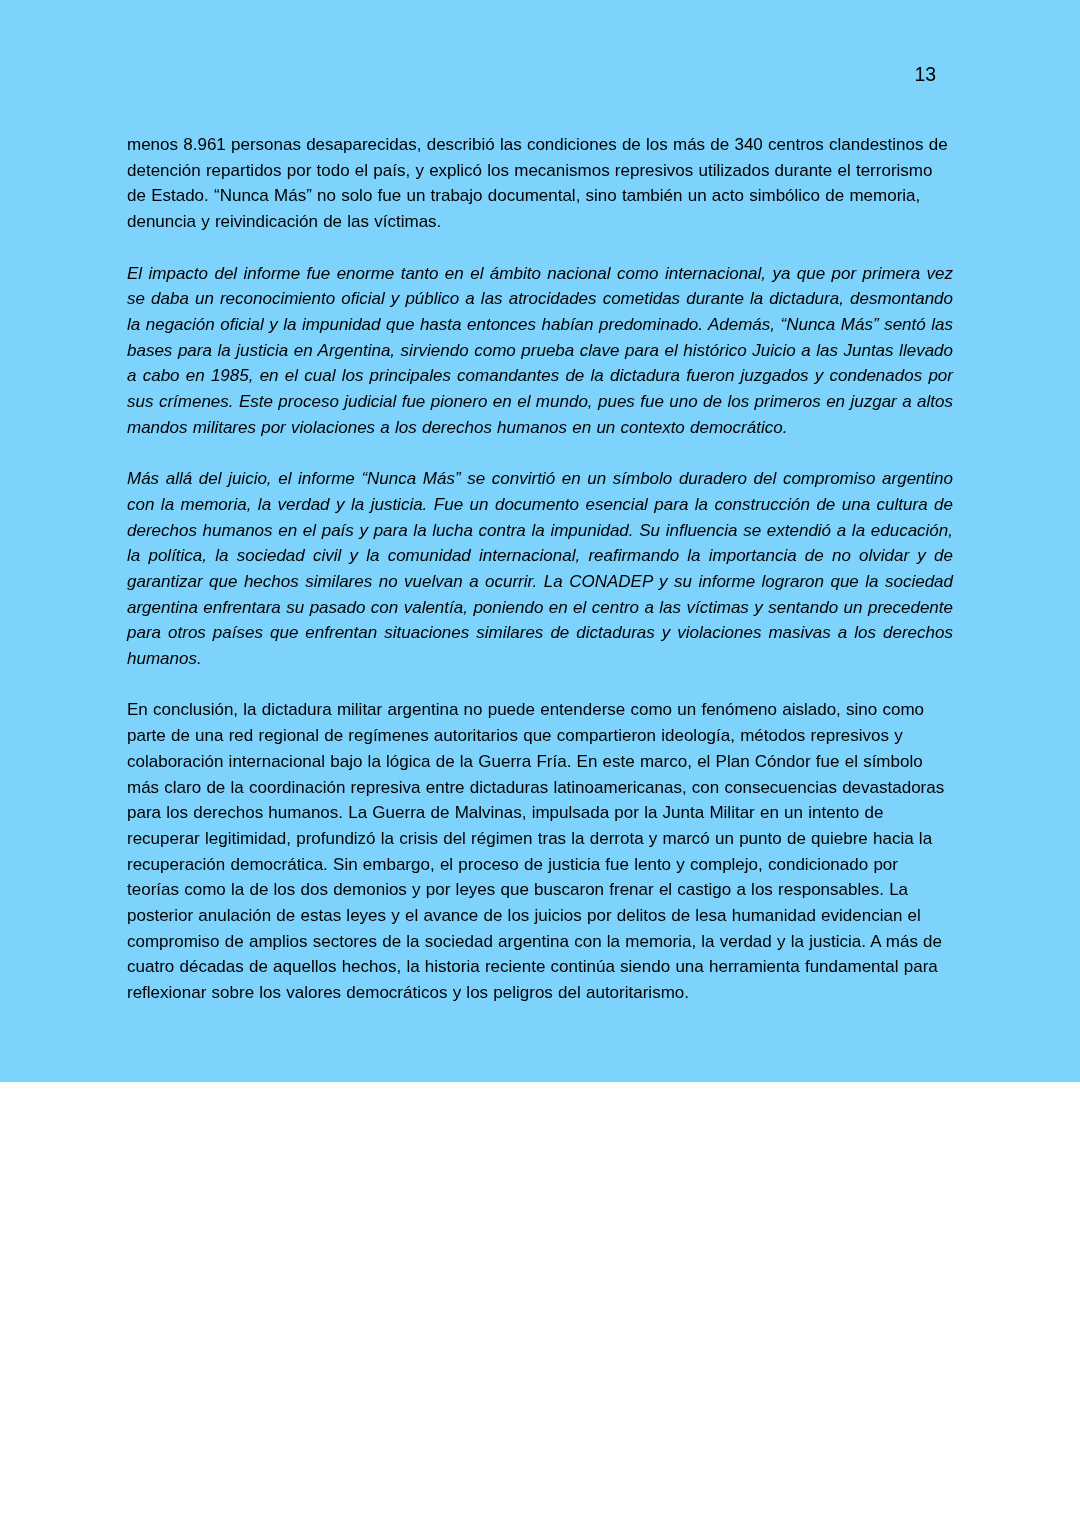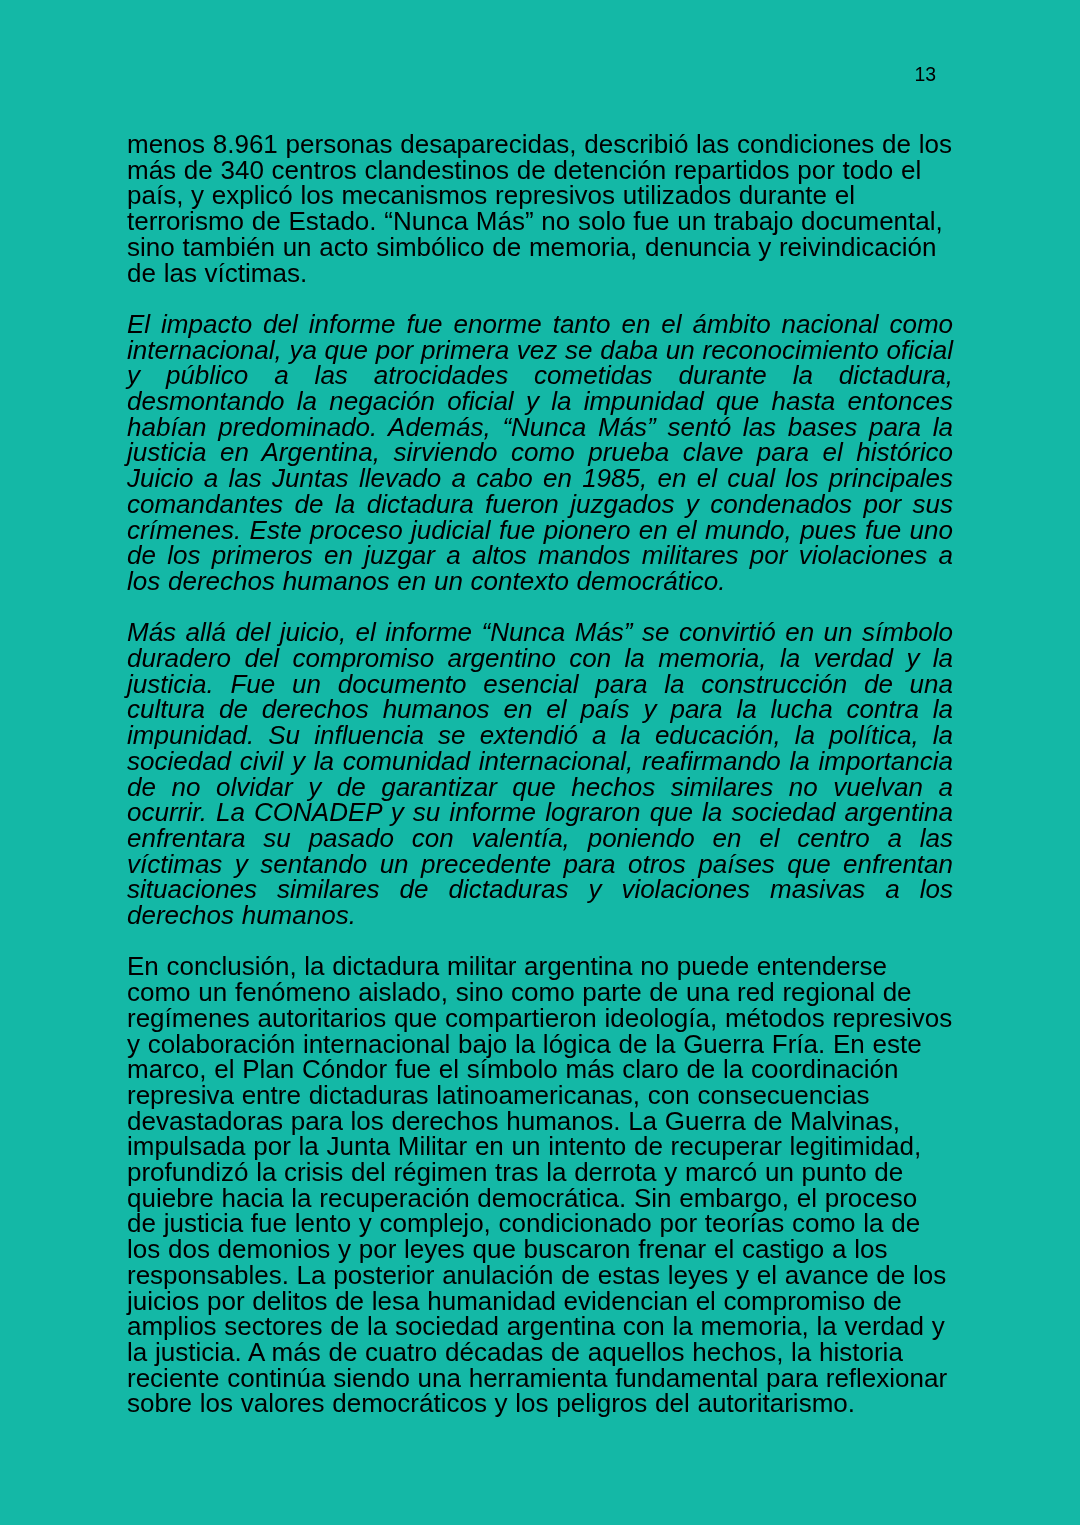--- a/index.html
+++ b/index.html
@@ -9,41 +9,41 @@
   }
   body {
     width: 1080px;
     height: 1525px;
     font-family: "Liberation Sans", "DejaVu Sans", sans-serif;
     color: #000000;
   }
   .page {
     position: relative;
     width: 1080px;
-    height: 1525px;
-    background: #14b8a6;
+    height: 1082px;
+    background: #7dd3fc;
     overflow: hidden;
   }
   .page-number {
     position: absolute;
     top: 62px;
     right: 144px;
     font-size: 19.4px;
     line-height: 25.7px;
     text-align: right;
   }
   .content {
     position: absolute;
     top: 132px;
     left: 127px;
     width: 826px;
   }
   .content p {
     margin: 0 0 25.7px 0;
-    font-size: 26px;
+    font-size: 17px;
     line-height: 25.7px;
     word-spacing: 0.5px;
   }
   p.align-left   { text-align: left; }
   p.align-justify{ text-align: justify; font-style: italic; }
 </style>
 </head>
 <body>
 
 <div class="page">

